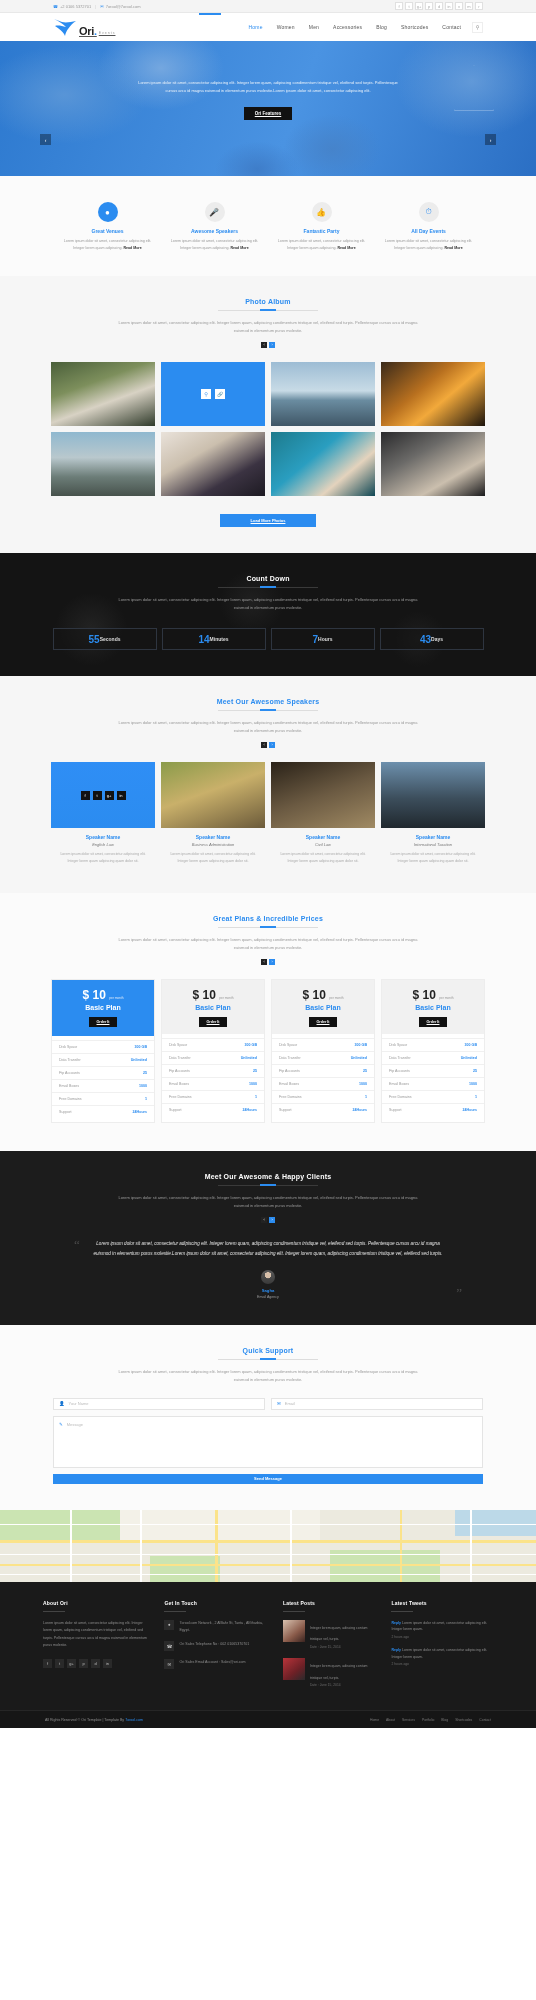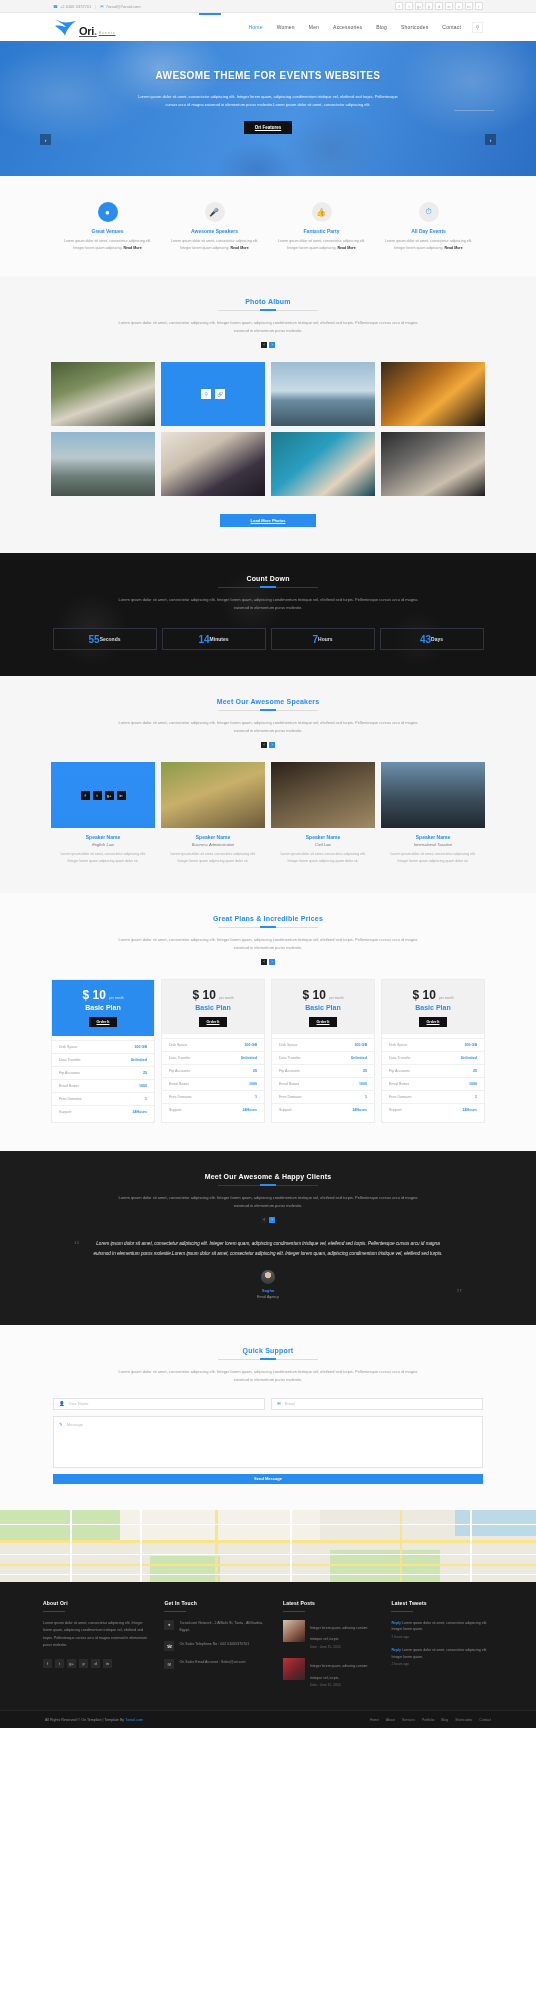--- a/index.html
+++ b/index.html
@@ -239,21 +239,20 @@
       <a href="#">Shortcodes</a>
       <a href="#">Contact</a>
       <span class="nav-search">⚲</span>
     </div>
   </div>
 
   <div class="hero">
     <div class="hero-img"></div>
     <div class="hero-tri"></div>
     <div class="hero-in">
-      <div class="hero-h2">AWESOME THEME FOR EVENTS WEBSITES</div>
       <div class="hero-p">Lorem ipsum dolor sit amet, consectetur adipiscing elit. Integer lorem quam, adipiscing condimentum tristique vel, eleifend sed turpis. Pellentesque cursus arcu id magna euismod in elementum purus molestie.Lorem ipsum dolor sit amet, consectetur adipiscing elit.</div>
       <a href="#" class="hero-btn">Ori Features</a>
     </div>
     <div class="arrow l">‹</div>
     <div class="arrow r">›</div>
   </div>
 
   <div class="features">
     <div class="feat-row">
       <div class="feat">

